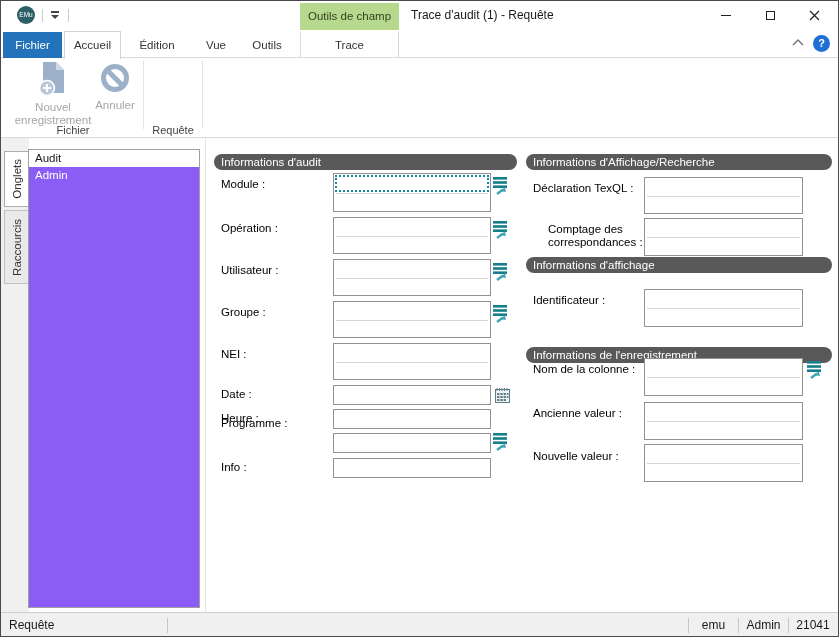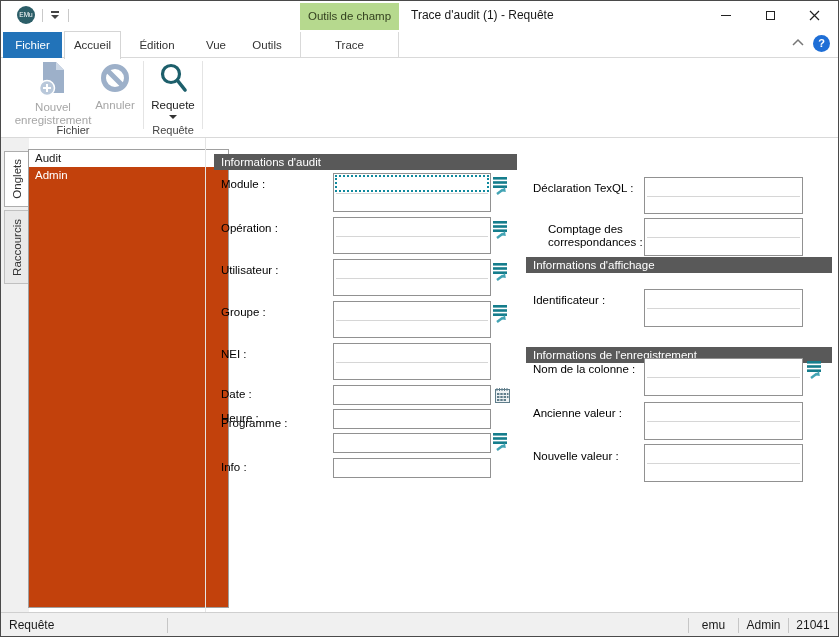--- a/index.html
+++ b/index.html
@@ -46,26 +46,26 @@
   .vsep { position:absolute; width:1px; background:#e4e4e4; top:3px; height:68px; }
   .grp-label { position:absolute; top:66px; width:100%; text-align:center; color:#444; font-size:11px; }
   .dd-arrow { width:0; height:0; margin:3px auto 0;
        border-left:4px solid transparent; border-right:4px solid transparent; border-top:4px solid #333; }
   
   #strip { left:0; top:137px; width:28px; height:474px; background:#f0f0f0; }
   .vtab { position:absolute; left:3px; width:24px; display:flex; align-items:center; justify-content:center; }
   .vtab span { writing-mode:vertical-rl; transform:rotate(180deg); color:#333; }
   #vtab-onglets { top:150px; height:56px; background:#fff; border:1px solid #adadad; border-right:none; }
   #vtab-raccourcis { top:209px; height:74px; background:#e9e9e9; border:1px solid #c0c0c0; border-right:none; }
-  #side-panel { left:27px; top:148px; width:201px; height:459px; background:#c2410c; border:1px solid #a0a0a0; }
+  #side-panel { left:27px; top:148px; width:172px; height:459px; background:#8b5cf6; border:1px solid #a0a0a0; }
   .side-row { height:17px; line-height:17px; padding-left:6px; color:#fff; }
   .side-row.sel { background:#fff; color:#1a1a1a; }
   #content-divider { left:204px; top:137px; width:1px; height:474px; background:#e4e4e4; }
   
-  .sect-hdr { height:16px; background:#595959; color:#fff; line-height:16px; padding-left:7px; }
+  .sect-hdr { height:16px; background:#595959; color:#fff; line-height:16px; padding-left:7px;border-radius:8px; }
   .lbl { width:108px; color:#000; line-height:13px; }
   .box { border:1px solid #919191; background:#fff; }
   .box .mid { position:absolute; left:2px; right:2px; top:18px; height:1px; background:#d6d6d6; }
   .focusrow { position:absolute; left:1px; top:1px; right:1px; height:17px;
        border:2px dotted #0f8a9e; background:#fff; }
   
   #statusbar { left:0; top:611px; width:837px; height:25px; background:#f0f0f0; border-top:1px solid #cfcfcf; }
   .st-sep { position:absolute; top:5px; width:1px; height:15px; background:#c6c6c6; }
   .st-txt { position:absolute; top:5px; font-size:12px; color:#1a1a1a; }
   .st-cell { position:absolute; top:5px; font-size:12px; color:#1a1a1a; text-align:center; }
@@ -124,28 +124,20 @@
 
     <div class="rbtn dis" style="left:86px; top:3px; width:56px;">
       <svg width="30" height="34" viewBox="0 0 30 34">
         <circle cx="15" cy="17" r="11.5" fill="none" stroke="#9db0c9" stroke-width="5"></circle>
         <path d="M7.5 9.5 L22.5 24.5" stroke="#9db0c9" stroke-width="5"></path>
       </svg>
       <div class="lab">Annuler</div>
     </div>
     <div class="vsep" style="left:142px"></div>
 
-    <div class="rbtn ena" style="left:146px; top:3px; width:52px;">
-      <svg width="30" height="34" viewBox="0 0 30 34">
-        <circle cx="13" cy="13" r="8.5" fill="none" stroke="#1d5f6b" stroke-width="3.2"></circle>
-        <path d="M19.5 19.5 L27 29" stroke="#1d5f6b" stroke-width="3.6" stroke-linecap="round"></path>
-      </svg>
-      <div class="lab">Requete</div>
-      <div class="dd-arrow"></div>
-    </div>
     <div class="vsep" style="left:201px"></div>
     <div class="grp-label" style="left:4px; width:136px;">Fichier</div>
     <div class="grp-label" style="left:144px; width:56px;">Requête</div>
   </div>
 
   <div class="abs" id="strip"></div>
   <div class="abs vtab" id="vtab-onglets">
       <span>Onglets</span>
     </div>
   <div class="abs vtab" id="vtab-raccourcis">
@@ -240,20 +232,21 @@
     <rect x="0" y="1" width="14" height="2.6" fill="#157d8c"></rect>
       <rect x="0" y="5.2" width="14" height="2.6" fill="#157d8c"></rect>
       <rect x="0" y="9.4" width="14" height="2.6" fill="#157d8c"></rect>
     <path d="M4 18 L10 13.5" stroke="#43a4b4" stroke-width="2.4"></path>
       <path d="M12 11 l0.8 5 -5 -0.8 z" fill="#43a4b4"></path>
   </svg>
 
   <div class="abs lbl" style="left:220px; top:460px;">Info :</div>
   <div class="abs box" style="left:332px; top:457px; width:158px; height:20px;"></div>
 
+  <div class="abs sect-hdr" style="left:525px; top:153px; width:306px;">Informations d'Affichage/Recherche</div>
 
   <div class="abs lbl" style="left:532px; top:181px;">Déclaration TexQL :</div>
   <div class="abs box" style="left:643px; top:176px; width:159px; height:37px;">
       <div class="mid"></div>
     </div>
 
   <div class="abs lbl" style="left:547px; top:222px;">Comptage des correspondances :</div>
   <div class="abs box" style="left:643px; top:217px; width:159px; height:38px;">
       <div class="mid"></div>
     </div>

